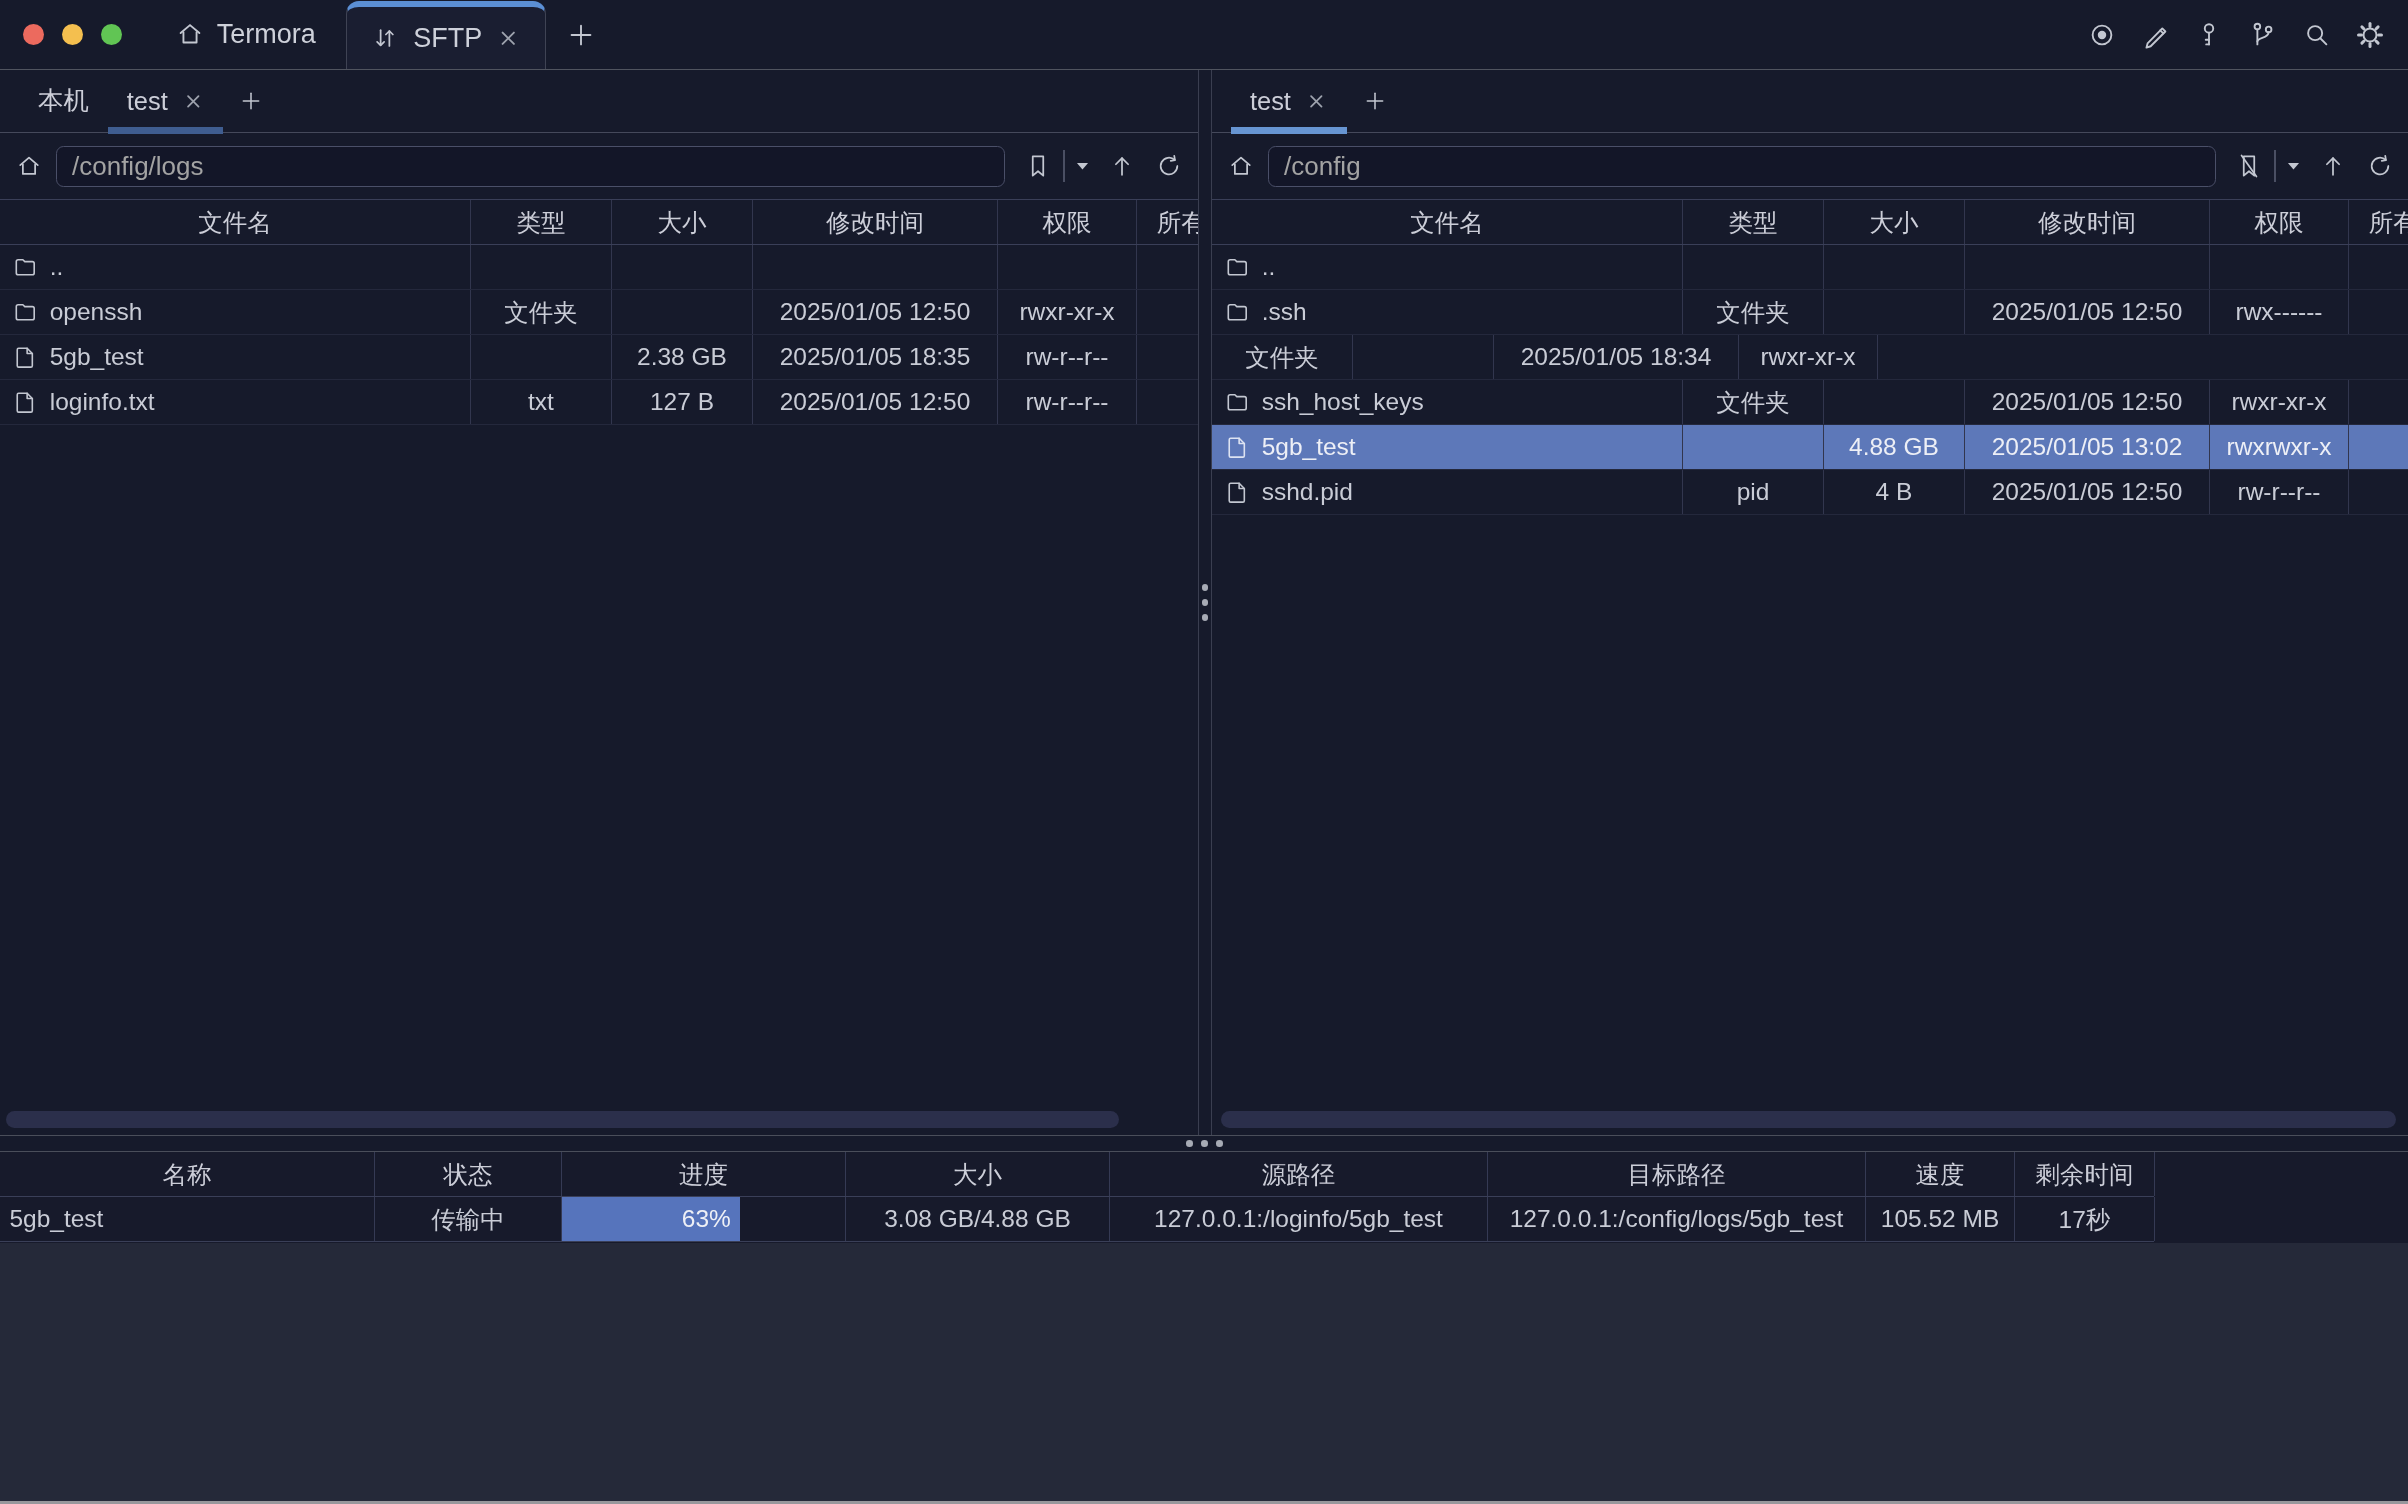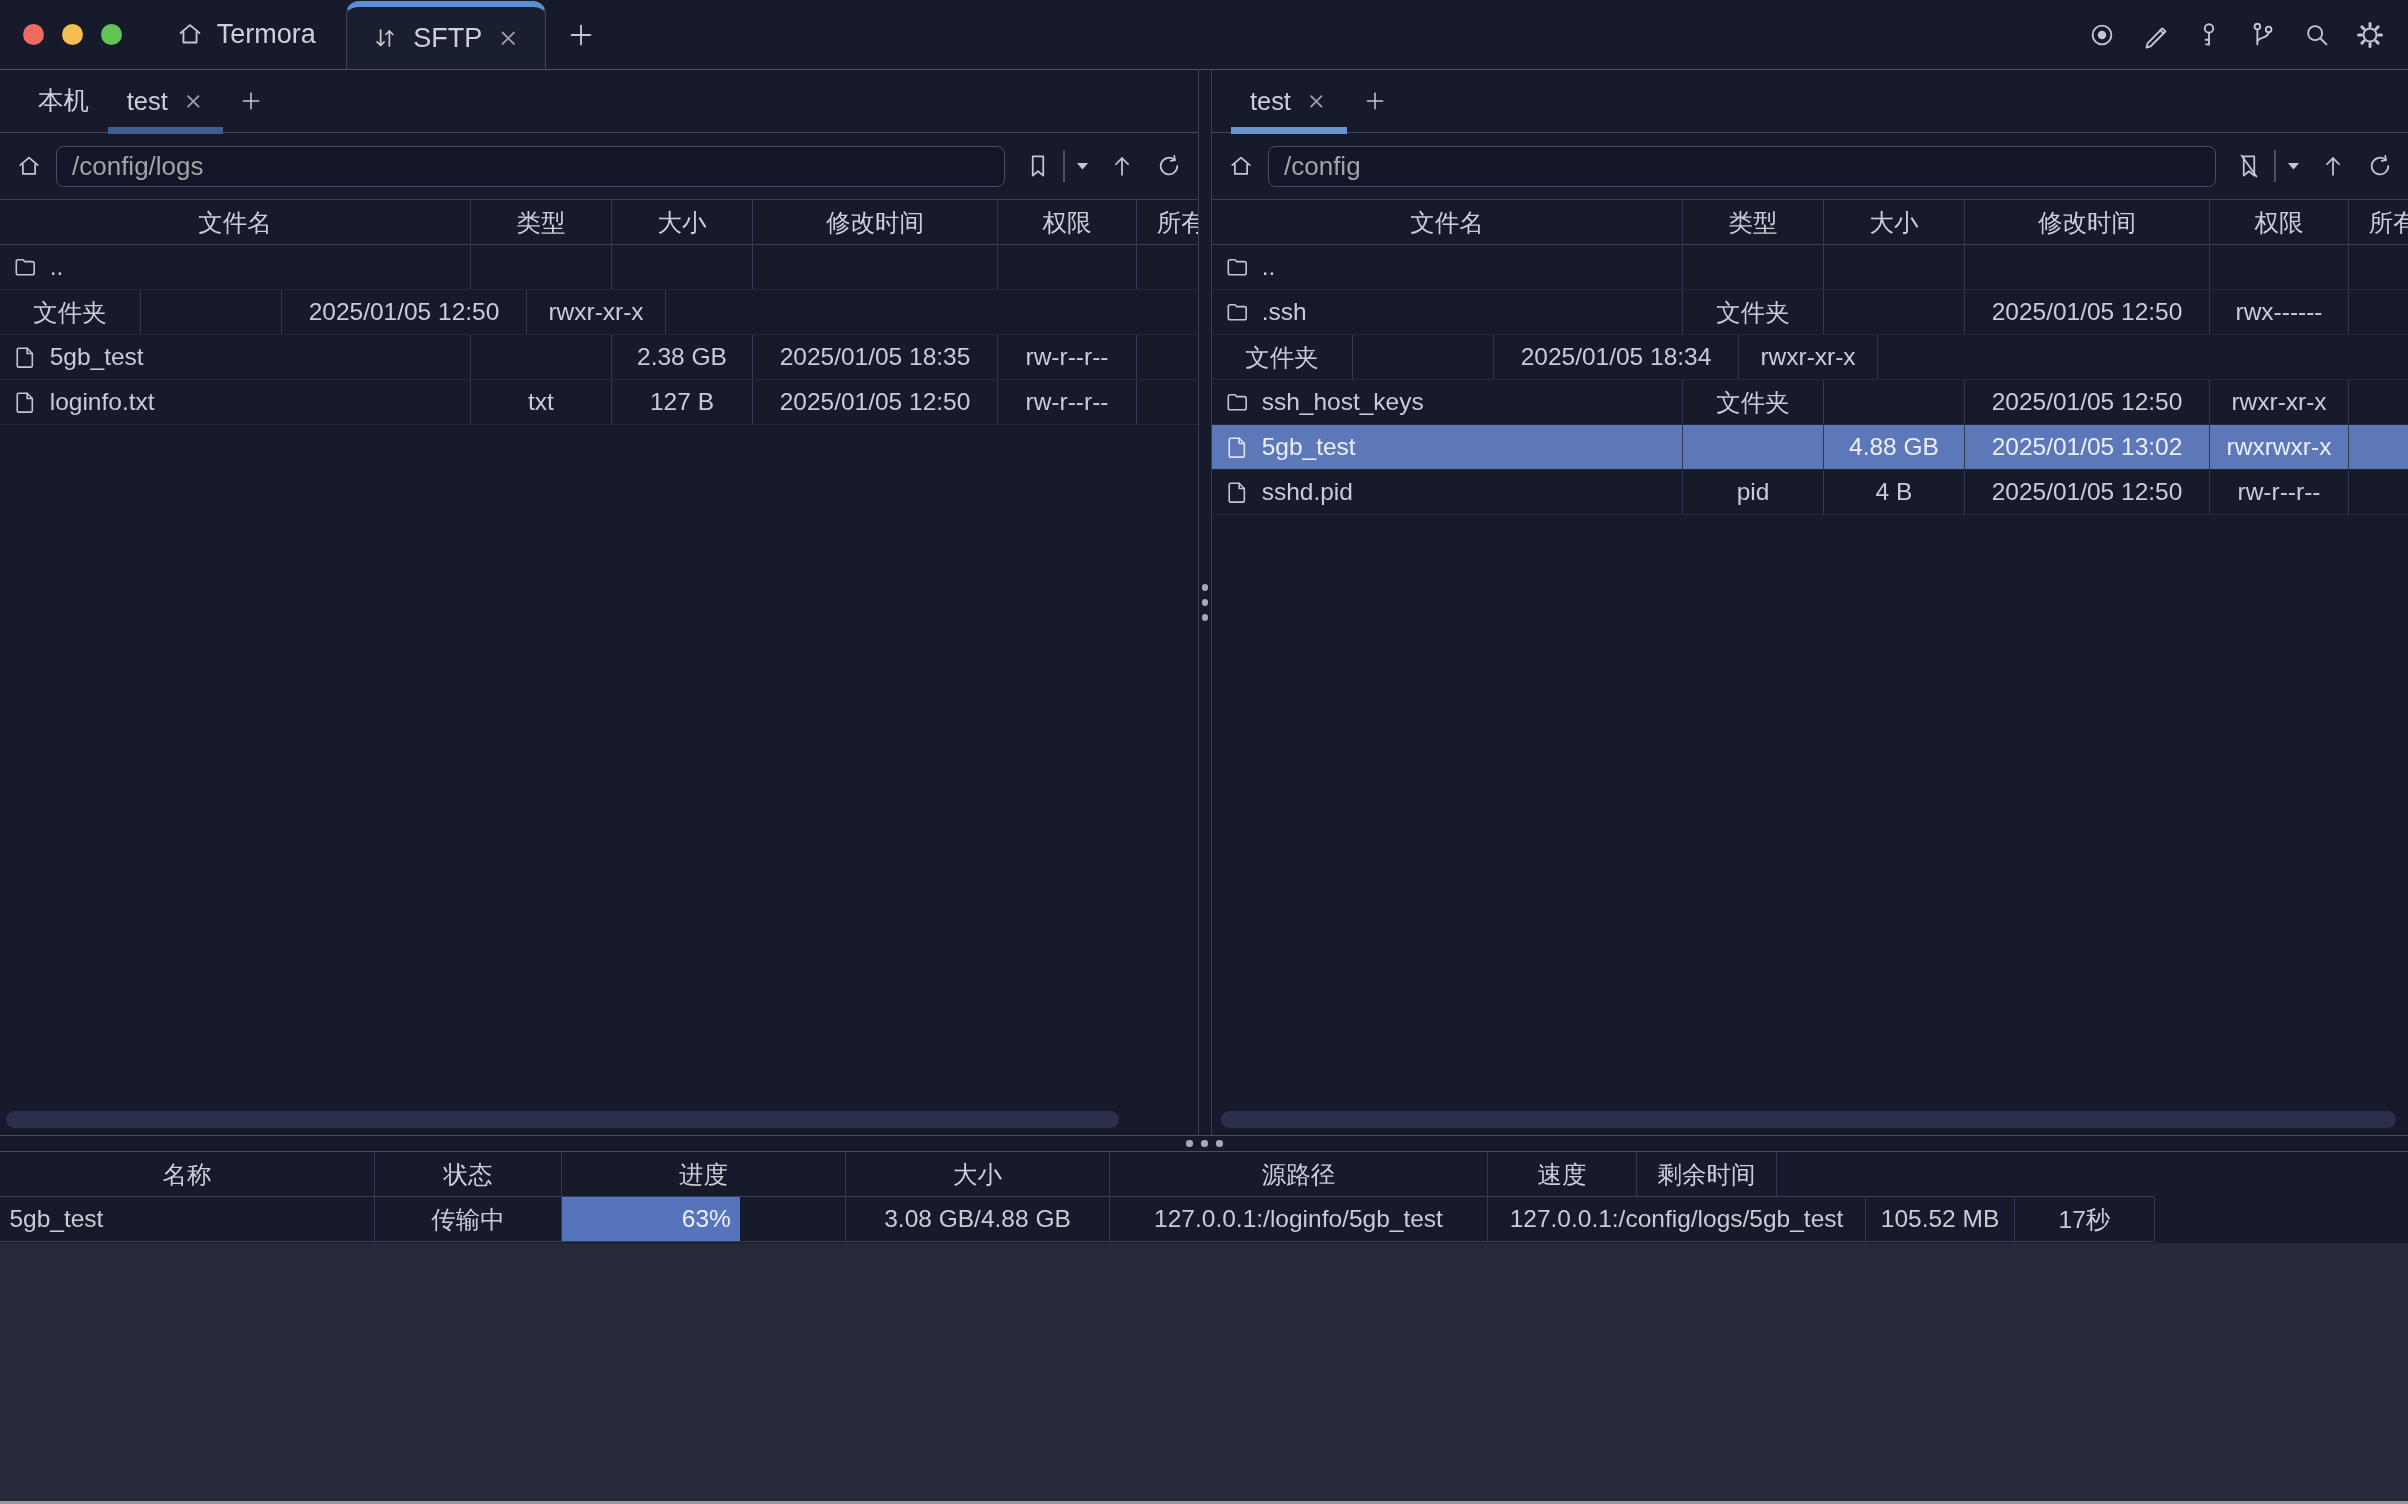--- a/index.html
+++ b/index.html
@@ -285,20 +285,28 @@
             <span>..</span>
           </div>
         <div class="fcell c1"></div>
         <div class="fcell c2"></div>
         <div class="fcell c3"></div>
         <div class="fcell c4"></div>
         <div class="fcell c5"></div>
       </div>
 
       <div class="frow">
+        <div class="fcell c0 name">
+            <span class="rowicon">
+              <svg class="ic" width="24.5" height="24.5" viewBox="0 0 26 26" style="stroke-width:1.7">
+                <path d="M3.5 7a2 2 0 0 1 2-2h5l2 2h8a2 2 0 0 1 2 2v10a2 2 0 0 1-2 2h-15a2 2 0 0 1-2-2V7z"></path>
+              </svg>
+            </span>
+            <span>openssh</span>
+          </div>
         <div class="fcell c1">文件夹</div>
         <div class="fcell c2"></div>
         <div class="fcell c3">2025/01/05 12:50</div>
         <div class="fcell c4">rwxr-xr-x</div>
         <div class="fcell c5"></div>
       </div>
 
       <div class="frow">
         <div class="fcell c0 name">
             <span class="rowicon">
@@ -511,20 +519,21 @@
 </div>
 
 <div class="transfer-section">
   <div class="ttable">
     <div class="trow head">
       <div class="tcell t0">名称</div>
       <div class="tcell t1">状态</div>
       <div class="tcell t2">进度</div>
       <div class="tcell t3">大小</div>
       <div class="tcell t4">源路径</div>
+      <div class="tcell t5">目标路径</div>
       <div class="tcell t6">速度</div>
       <div class="tcell t7">剩余时间</div>
     </div>
     <div class="trow">
       <div class="tcell t0 first">5gb_test</div>
       <div class="tcell t1">传输中</div>
       <div class="tcell t2 progress">
         <div class="pfill" style="width: 63%;">
           <span>63%</span>
         </div>

